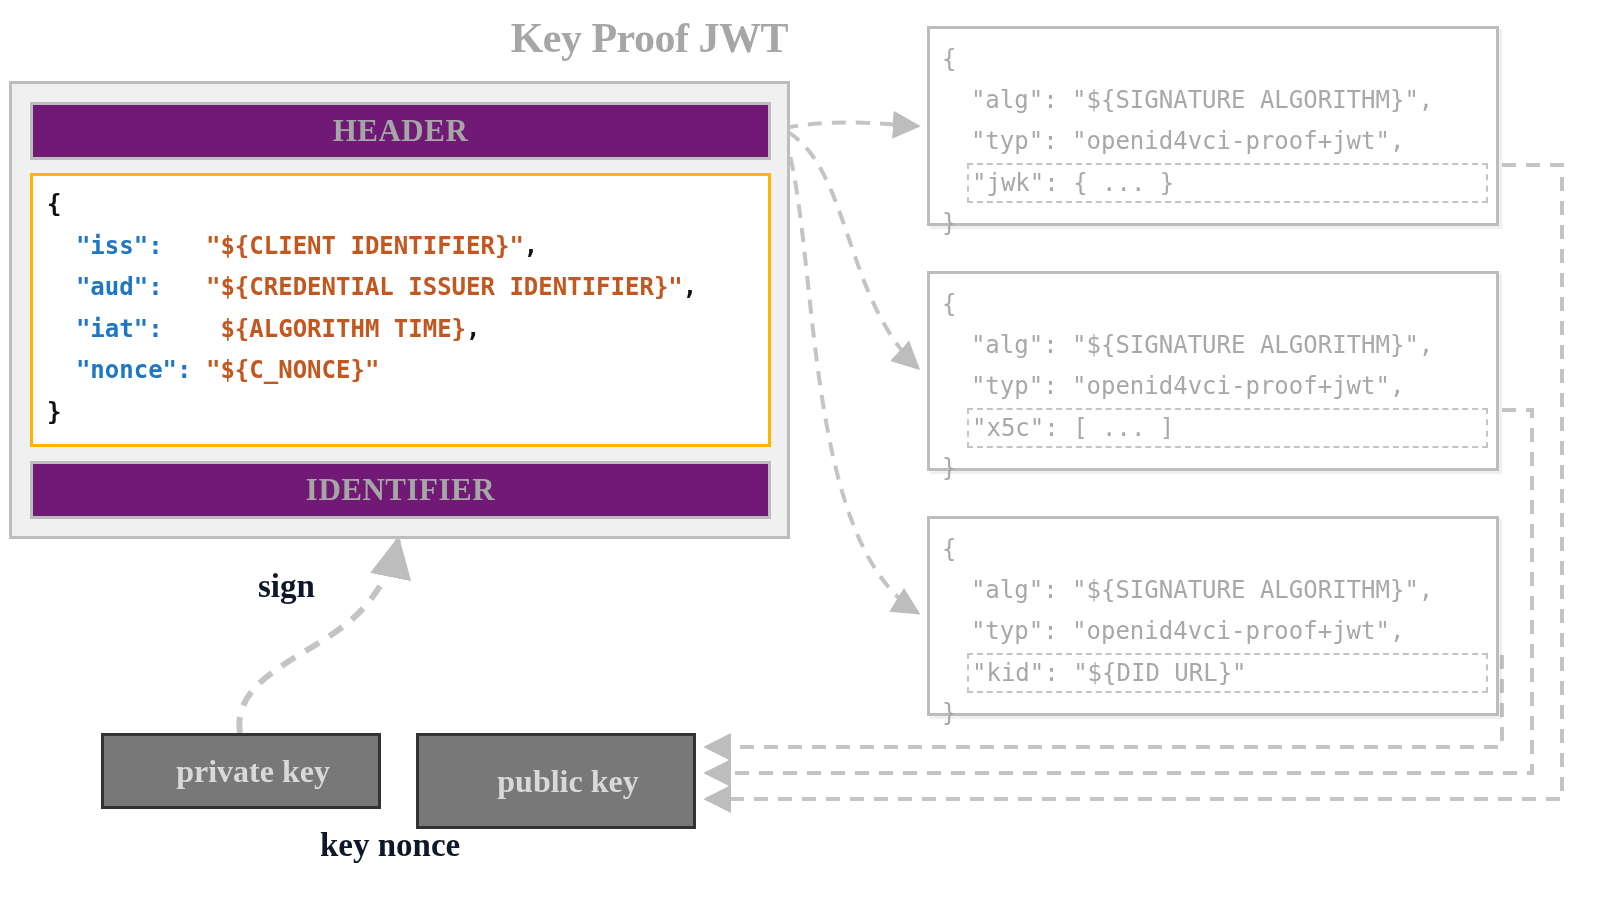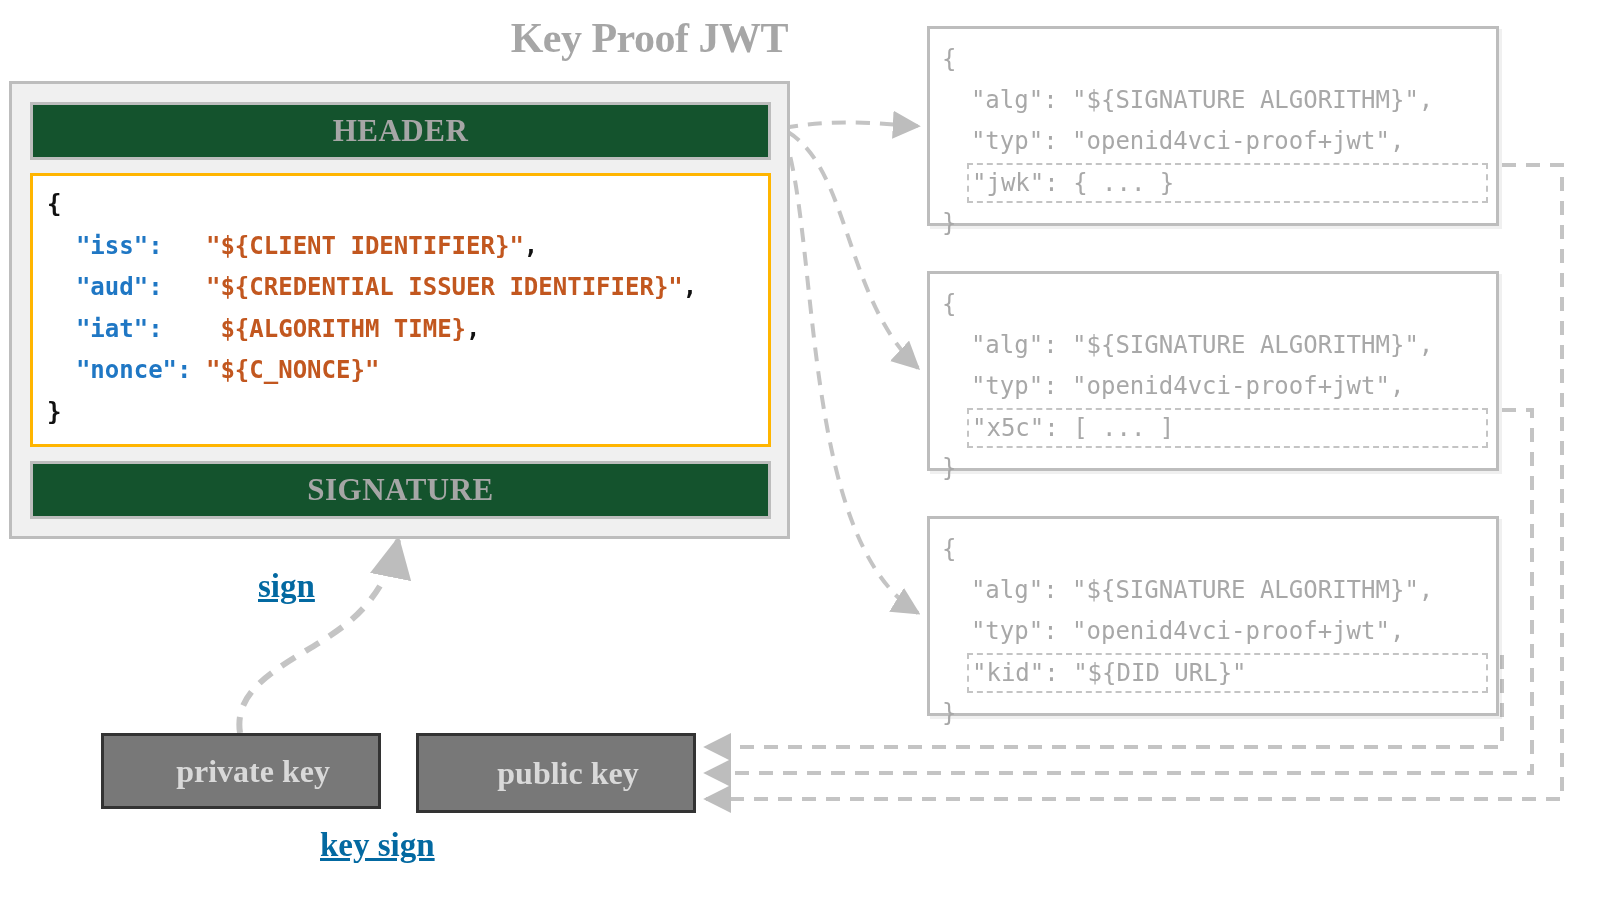--- a/index.html
+++ b/index.html
@@ -53,21 +53,21 @@
     border: 3px solid #bdbdbd;
     z-index: 2;
   }
 
   .jwt-section {
     position: absolute;
     left: 18px;
     width: 741px;
     height: 58px;
     box-sizing: border-box;
-    background: #14532d;
+    background: #701a75;
     border: 3px solid #bdbdbd;
     display: flex;
     align-items: center;
     justify-content: center;
     font-family: "Liberation Serif", serif;
     font-weight: bold;
     font-size: 31px;
     letter-spacing: 0.5px;
     color: #a6a6a6;
   }
@@ -143,30 +143,29 @@
     align-items: center;
     justify-content: center;
     font-family: "Liberation Serif", serif;
     font-weight: bold;
     font-size: 32px;
     color: #d9d9d9;
     z-index: 3;
     padding-left: 24px;
   }
   .key-box.private { left: 101px;  top: 733px; width: 280px; height: 76px; }
-  .key-box.public  { left: 416px;  top: 733px; width: 280px; height: 80px; }
+  .key-box.public  { left: 416px;  top: 733px; width: 280px; height: 96px; }
 
   .edge-label {
     position: absolute;
     font-family: "Liberation Serif", serif;
     font-weight: bold;
-    color: #0369a1;
+    color: #0f172a;
     z-index: 3;
     white-space: nowrap;
-    text-decoration: underline;
   }
   .edge-label.sign     { left: 258px; top: 568px; font-size: 33px; }
   .edge-label.keypair  { left: 320px; top: 827px; font-size: 33px; }
 </style>
 </head>
 <body>
 
 <svg id="connectors" viewBox="0 0 1600 900" width="1600" height="900">
   <defs>
     <marker id="arrowGray" viewBox="0 0 10 10" refX="9" refY="5" markerWidth="7" markerHeight="7" orient="auto-start-reverse">
@@ -205,28 +204,28 @@
 
   <div class="jwt-section header-sec">HEADER</div>
 
   <div class="jwt-payload"><span class="tok-brace">{</span>
   <span class="tok-key">"iss":</span><span>   </span><span class="tok-val">"${CLIENT IDENTIFIER}"</span><span class="tok-punct">,</span>
   <span class="tok-key">"aud":</span><span>   </span><span class="tok-val">"${CREDENTIAL ISSUER IDENTIFIER}"</span><span class="tok-punct">,</span>
   <span class="tok-key">"iat":</span><span>    </span><span class="tok-val">${ALGORITHM TIME}</span><span class="tok-punct">,</span>
   <span class="tok-key">"nonce":</span><span> </span><span class="tok-val">"${C_NONCE}"</span><span class="tok-punct"></span>
 <span class="tok-brace">}</span></div>
 
-  <div class="jwt-section signature-sec">SIGNATURE</div>
+  <div class="jwt-section signature-sec">IDENTIFIER</div>
 </div>
 
 <div class="jose-box box-jwk"><span class="jose-line">{</span><span class="jose-line">  "alg": "${SIGNATURE ALGORITHM}",</span><span class="jose-line">  "typ": "openid4vci-proof+jwt",</span><span class="jose-highlight">"jwk": { ... }</span><span class="jose-line">}</span></div>
 
 <div class="jose-box box-x5c"><span class="jose-line">{</span><span class="jose-line">  "alg": "${SIGNATURE ALGORITHM}",</span><span class="jose-line">  "typ": "openid4vci-proof+jwt",</span><span class="jose-highlight">"x5c": [ ... ]</span><span class="jose-line">}</span></div>
 
 <div class="jose-box box-kid"><span class="jose-line">{</span><span class="jose-line">  "alg": "${SIGNATURE ALGORITHM}",</span><span class="jose-line">  "typ": "openid4vci-proof+jwt",</span><span class="jose-highlight">"kid": "${DID URL}"</span><span class="jose-line">}</span></div>
 
 <div class="key-box private">private key</div>
 
 <div class="key-box public">public key</div>
 
 <div class="edge-label sign">sign</div>
 
-<div class="edge-label keypair">key sign</div>
+<div class="edge-label keypair">key nonce</div>
 
 </body></html>

